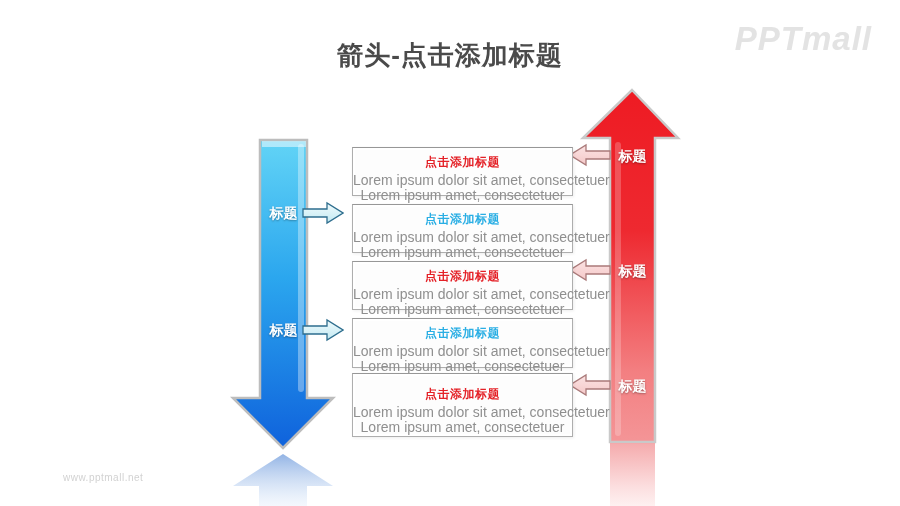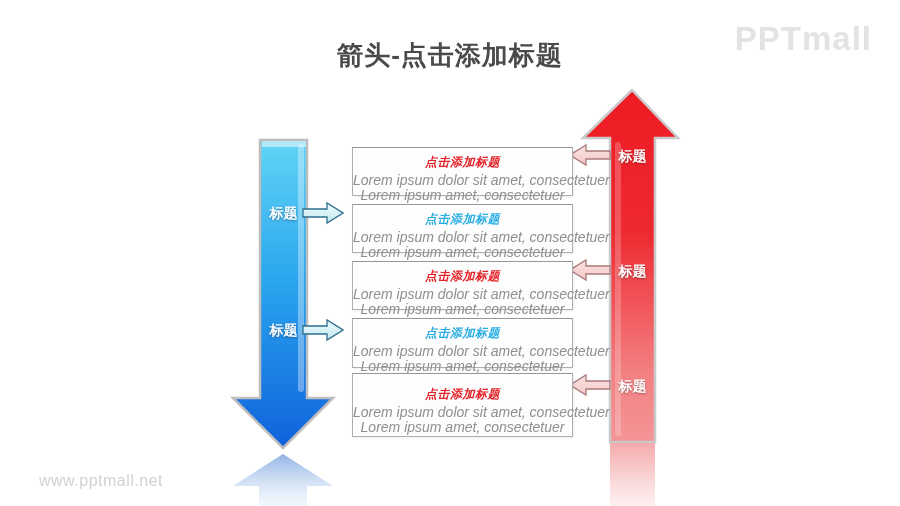--- a/index.html
+++ b/index.html
@@ -6,45 +6,45 @@
   html,body { background:#fff; }
   body { font-family:"Liberation Sans","DejaVu Sans",sans-serif; }
   #slide { position:relative; width:900px; height:506px; background:#fff; overflow:hidden; }
 
   .main-title {
     position:absolute; left:0; top:38px; width:900px; text-align:center;
     font-size:26px; font-weight:bold; color:#4a4a4a; letter-spacing:1px;
   }
   .brand {
     position:absolute; right:28px; top:20px;
-    font-size:33px; font-weight:bold; color:#e3e3e3; letter-spacing:1px;
+    font-size:33px; font-weight:bold; color:#e3e3e3; letter-spacing:1px;font-style:italic;
   }
   .watermark {
-    position:absolute; left:39px; top:472px;
-    font-size:16px; color:#d2d2d2; letter-spacing:.5px;
+    position:absolute; left:63px; top:472px;
+    font-size:10px; color:#d2d2d2; letter-spacing:.5px;
   }
 
   .abs { position:absolute; }
 
   
   .shaft-label {
     position:absolute; text-align:center;
     font-size:14px; font-weight:bold; color:#fff;
     text-shadow:0 1px 2px rgba(0,0,0,.35);
   }
   .shaft-label.blue { left:260px; width:47px; }
   .shaft-label.red  { left:610px; width:45px; }
 
   
   .tbox {
     position:absolute; left:352px; width:221px;
     background:#fdfdfd;
     border:1px solid #aeaeae; border-top-color:#979797;
     box-shadow:inset 0 0 0 2px #ffffff, 1px 1px 3px rgba(0,0,0,.07);
-    text-align:center; padding-top:6px;font-style:italic;
+    text-align:center; padding-top:6px;
   }
   .tbox .box-title { font-size:12px; font-weight:bold; margin-bottom:2px; letter-spacing:.5px; }
   .tbox .box-line  { font-size:14px; color:#8f8f8f; line-height:14.5px; white-space:nowrap; }
 
   
   .red-reflection {
     position:absolute; left:610px; top:443px; width:45px; height:63px;
     background:linear-gradient(to bottom, #f39c9e 0%, #fbd9da 70%, #feeeee 100%);
     opacity:.85;
   }

